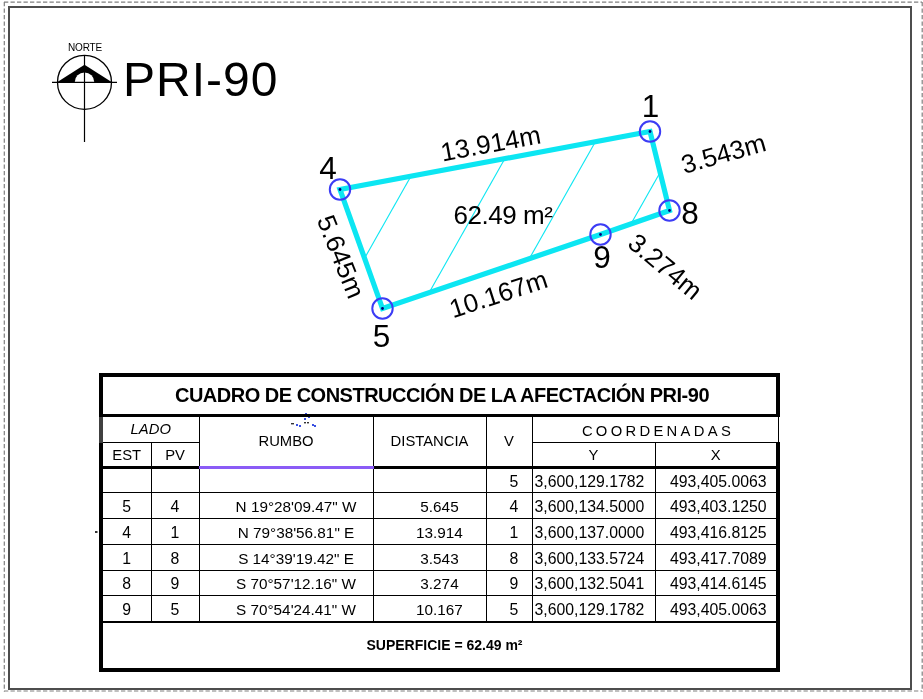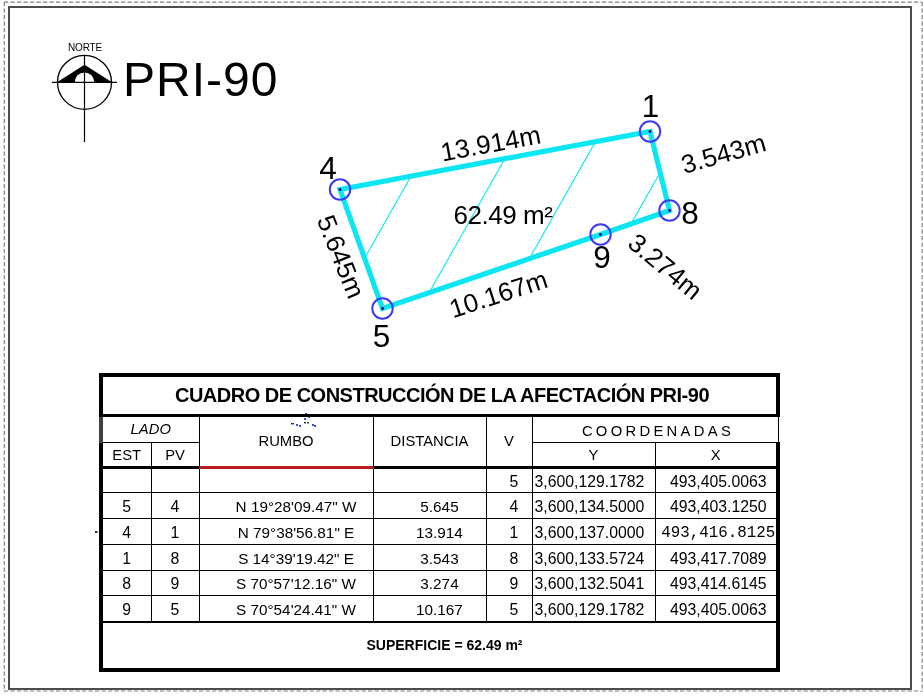--- a/index.html
+++ b/index.html
@@ -124,21 +124,21 @@
       <col style="width:46px">
       <col style="width:123px">
       <col style="width:123px">
   </colgroup>
   <tbody>
       <tr>
         <td class="title" colspan="7" style="height:37px;border:4px solid #000;border-bottom:3px solid #000;">CUADRO DE CONSTRUCCIÓN DE LA AFECTACIÓN PRI-90</td>
       </tr>
   <tr>
     <td class="hdr" colspan="2" style="height:24.5px;border-left:4px solid #404040;font-style:italic;">LADO</td>
-    <td class="hdr" rowspan="2" style="border-bottom:3px solid #b91c1c;">RUMBO</td>
+    <td class="hdr" rowspan="2" style="border-bottom:3px solid #8b5cf6;">RUMBO</td>
     <td class="hdr" rowspan="2" style="border-bottom:3px solid #000;">DISTANCIA</td>
     <td class="hdr" rowspan="2" style="border-bottom:3px solid #000;">V</td>
     <td class="hdr" colspan="2" style="letter-spacing:3.3px;padding-top:4px;text-indent:6px;">COORDENADAS</td>
   </tr>
   <tr>
     <td class="hdr" style="height:20.5px;border-left:4px solid #000;border-bottom:3px solid #000;">EST</td>
     <td class="hdr" style="border-bottom:3px solid #000;margin-top:19px;">PV</td>
     <td class="hdr" style="border-bottom:3px solid #000;">Y</td>
     <td class="hdr" style="border-bottom:3px solid #000;border-right:4px solid #000;">X</td>
   </tr>
@@ -160,21 +160,21 @@
         <td class="yv">3,600,134.5000</td>
         <td class="xv" style="border-right:4px solid #000;">493,403.1250</td>
       </tr>
   <tr style="height:25.8px">
         <td style="border-left:4px solid #000;">4</td>
         <td>1</td>
         <td class="rb">N 79°38'56.81" E</td>
         <td class="rb">13.914</td>
         <td class="vv">1</td>
         <td class="yv">3,600,137.0000</td>
-        <td class="xv" style="border-right:4px solid #000;font-family:Liberation Mono, monospace;">493,416.8125</td>
+        <td class="xv" style="border-right:4px solid #000;">493,416.8125</td>
       </tr>
   <tr style="height:25.8px">
         <td style="border-left:4px solid #000;">1</td>
         <td>8</td>
         <td class="rb">S 14°39'19.42" E</td>
         <td class="rb">3.543</td>
         <td class="vv">8</td>
         <td class="yv">3,600,133.5724</td>
         <td class="xv" style="border-right:4px solid #000;">493,417.7089</td>
       </tr>

